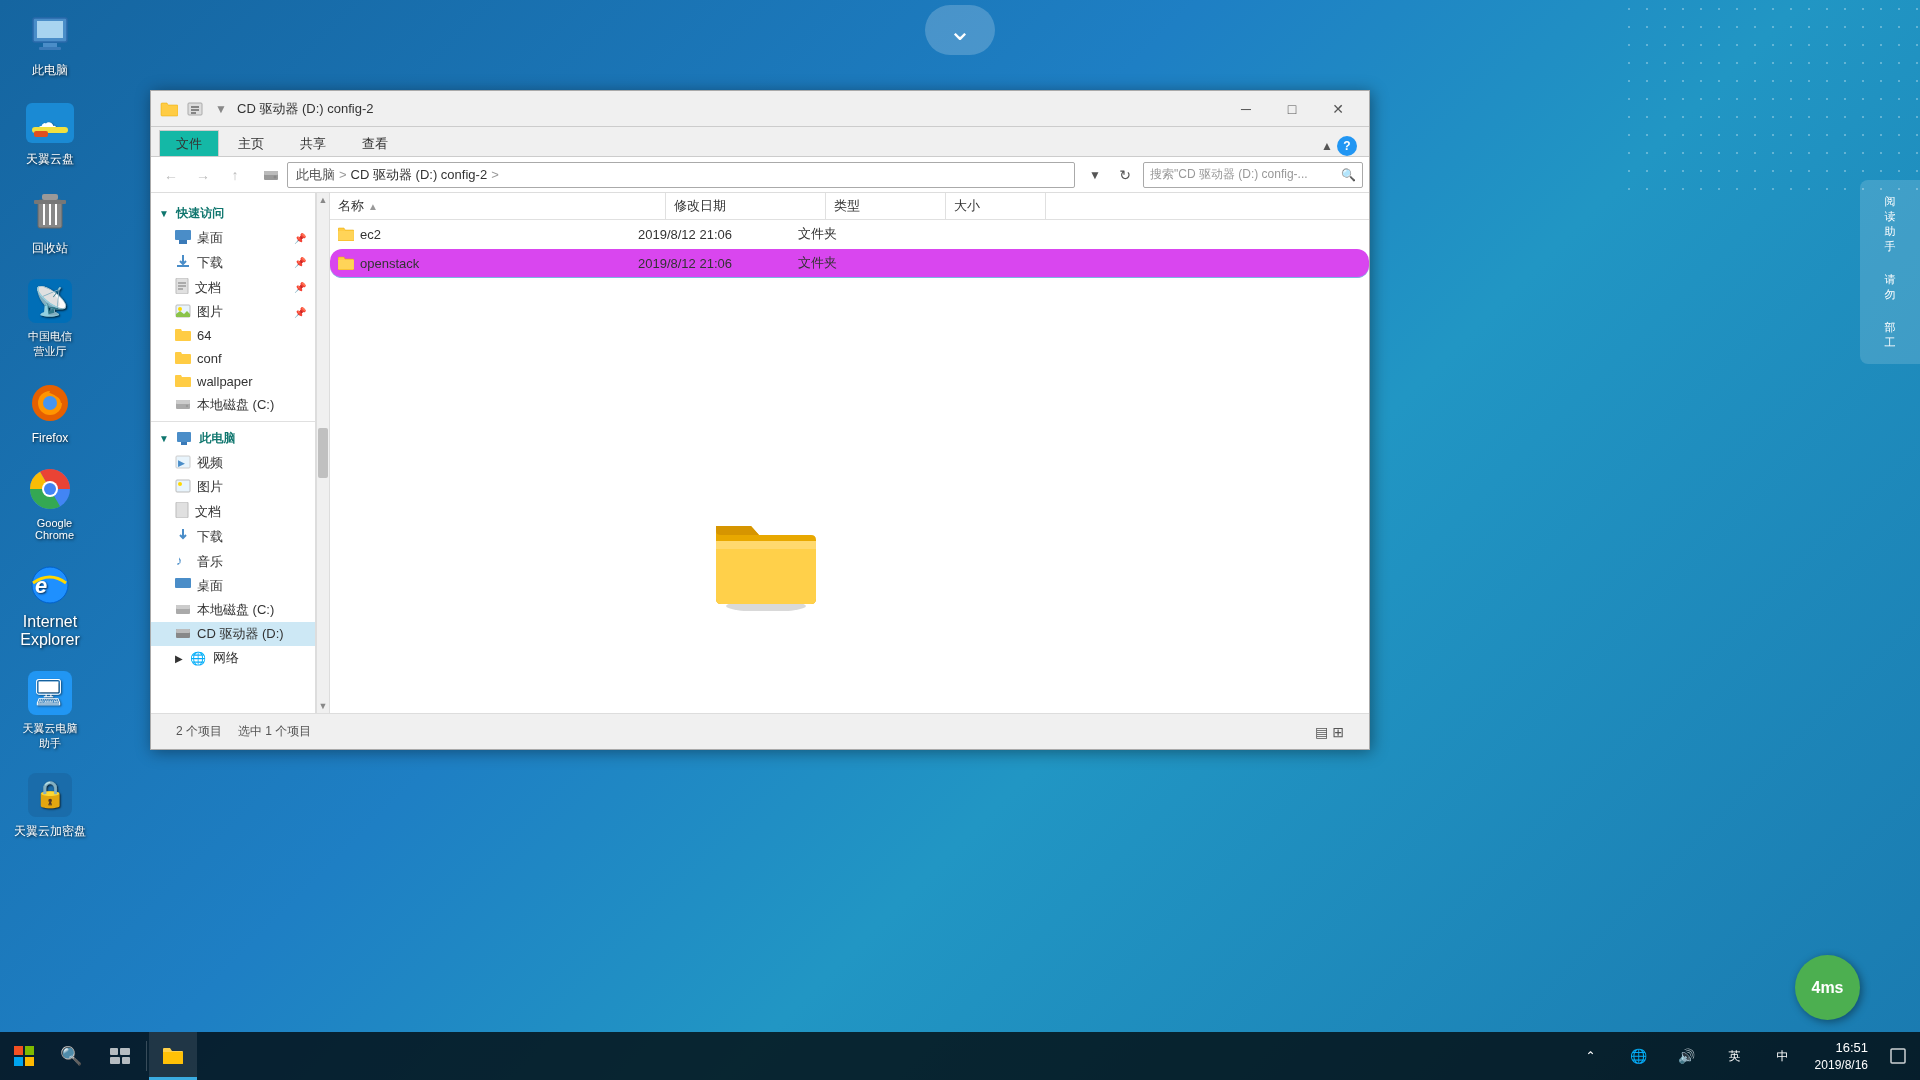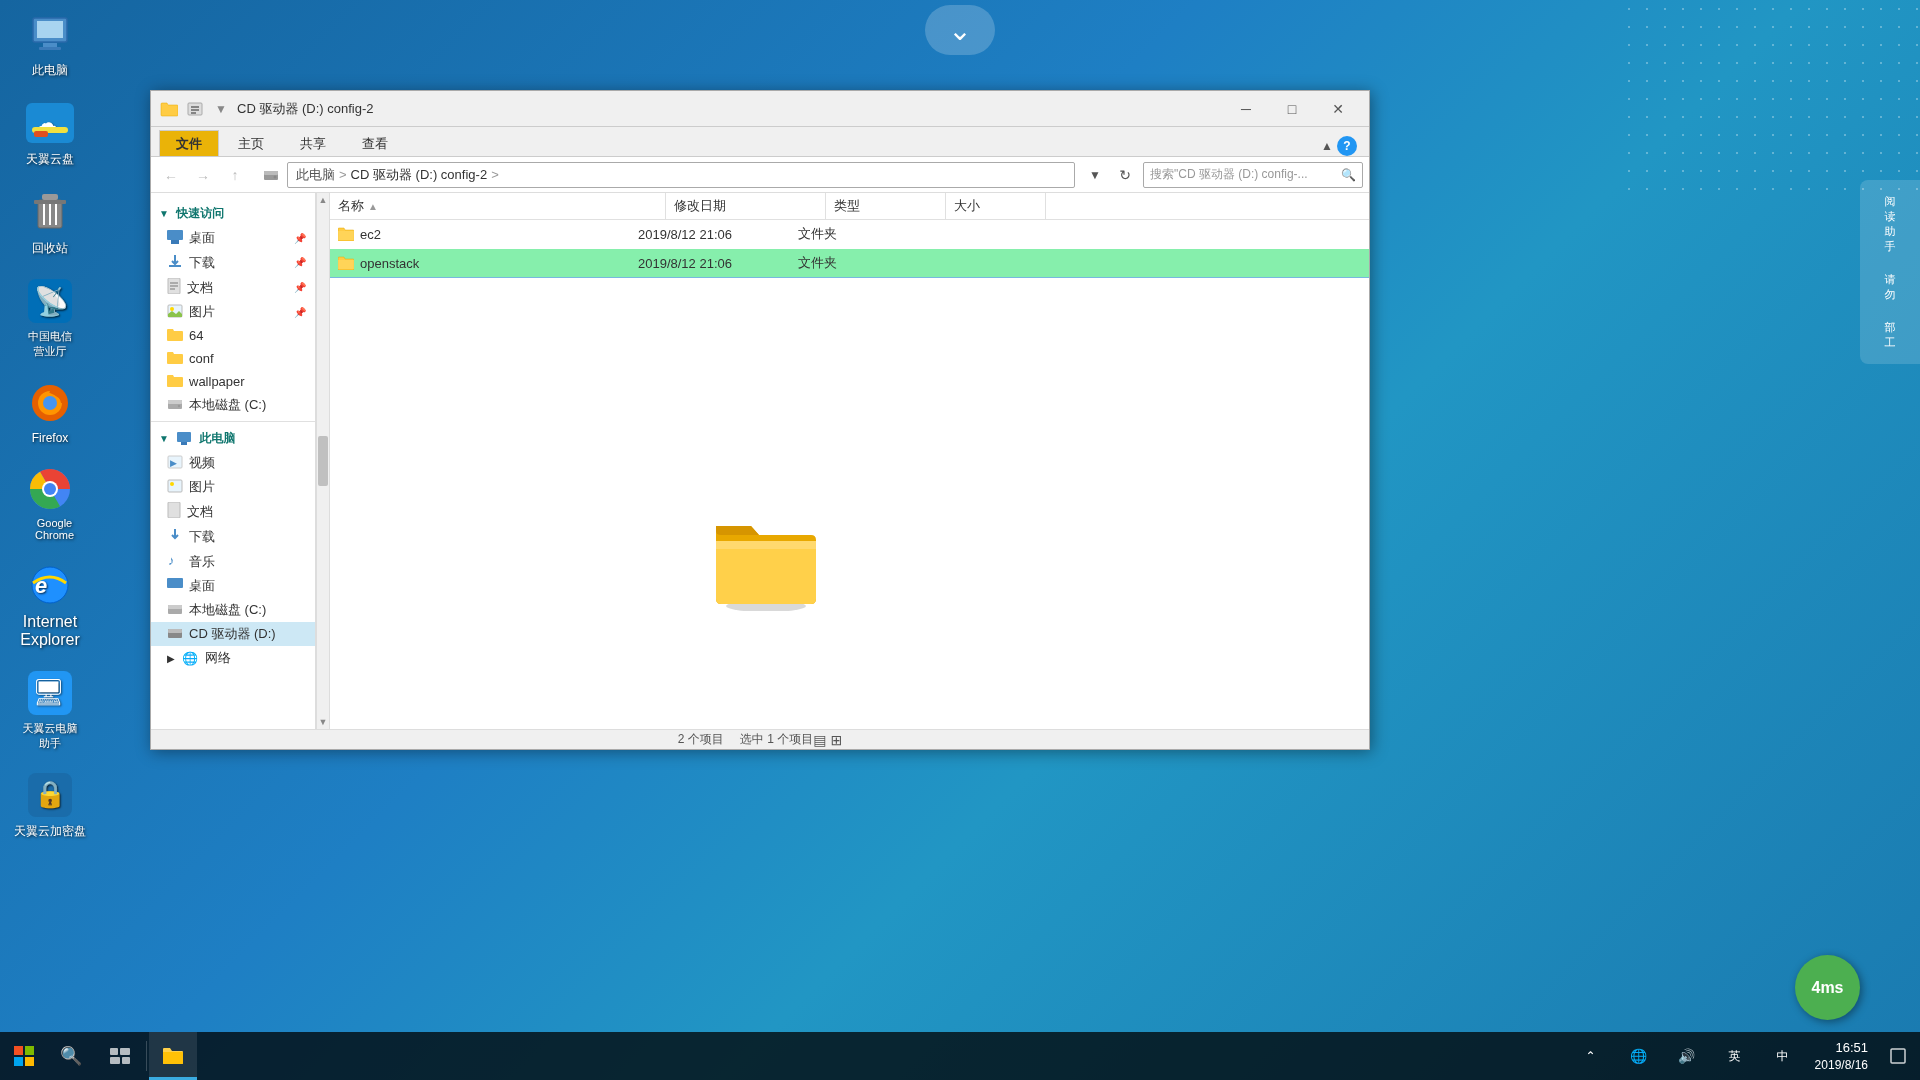--- a/index.html
+++ b/index.html
@@ -180,23 +180,23 @@
       color: #333;
       border: 1px solid transparent;
       border-bottom: none;
       margin-right: 2px;
       height: 26px;
       display: flex;
       align-items: center;
     }
 
     .ribbon-tab.active {
-      background: #eab308;
+      background: #14b8a6;
       border-color: #ccc;
-      font-weight: 700;
+      font-weight: 400;
     }
 
     
     .address-bar {
       height: 36px;
       background: white;
       border-bottom: 1px solid #ddd;
       display: flex;
       align-items: center;
       padding: 0 6px;
@@ -277,21 +277,21 @@
       font-size: 12px;
       font-weight: bold;
       color: #0f766e;
       padding: 4px 8px;
       cursor: pointer;
     }
 
     .sidebar-item {
       display: flex;
       align-items: center;
-      padding: 3px 8px 3px 16px;
+      padding: 3px 8px 3px 24px;
       cursor: pointer;
       gap: 6px;
       font-size: 13px;
       color: #333;
     }
     .sidebar-item.active { background: #cde8f5; text-align: right; }
 
     .pin-icon {
       margin-left: auto;
       color: #2196F3;
@@ -335,47 +335,47 @@
     .col-date { width: 160px; }
     .col-type { width: 120px; }
     .col-size { width: 100px; }
 
     .file-row {
       display: flex;
       align-items: center;
       cursor: pointer;
       border-bottom: 1px solid transparent;
     }
-    .file-row.selected { background: #86efac; border-color: #78b8e0; }
+    .file-row.selected { background: #d946ef; border-color: #78b8e0; border-radius: 12px; }
 
     .file-cell {
       padding: 5px 8px;
       font-size: 13px;
       color: #333;
       overflow: hidden;
       white-space: nowrap;
     }
 
     .file-cell.name-cell {
       width: 300px;
       display: flex;
       align-items: center;
       gap: 6px;
       padding-left: 8px;
     }
 
     
     .status-bar {
-      height: 20px;
+      height: 36px;
       background: #f0f0f0;
       border-top: 1px solid #ddd;
       display: flex;
       align-items: center;
       padding: 0 25px;
-      justify-content: center;
+      justify-content: space-between;
       font-size: 12px;
       color: #555;
     }
 
     .status-right {
       display: flex;
       align-items: center;
       gap: 4px;
     }
 

